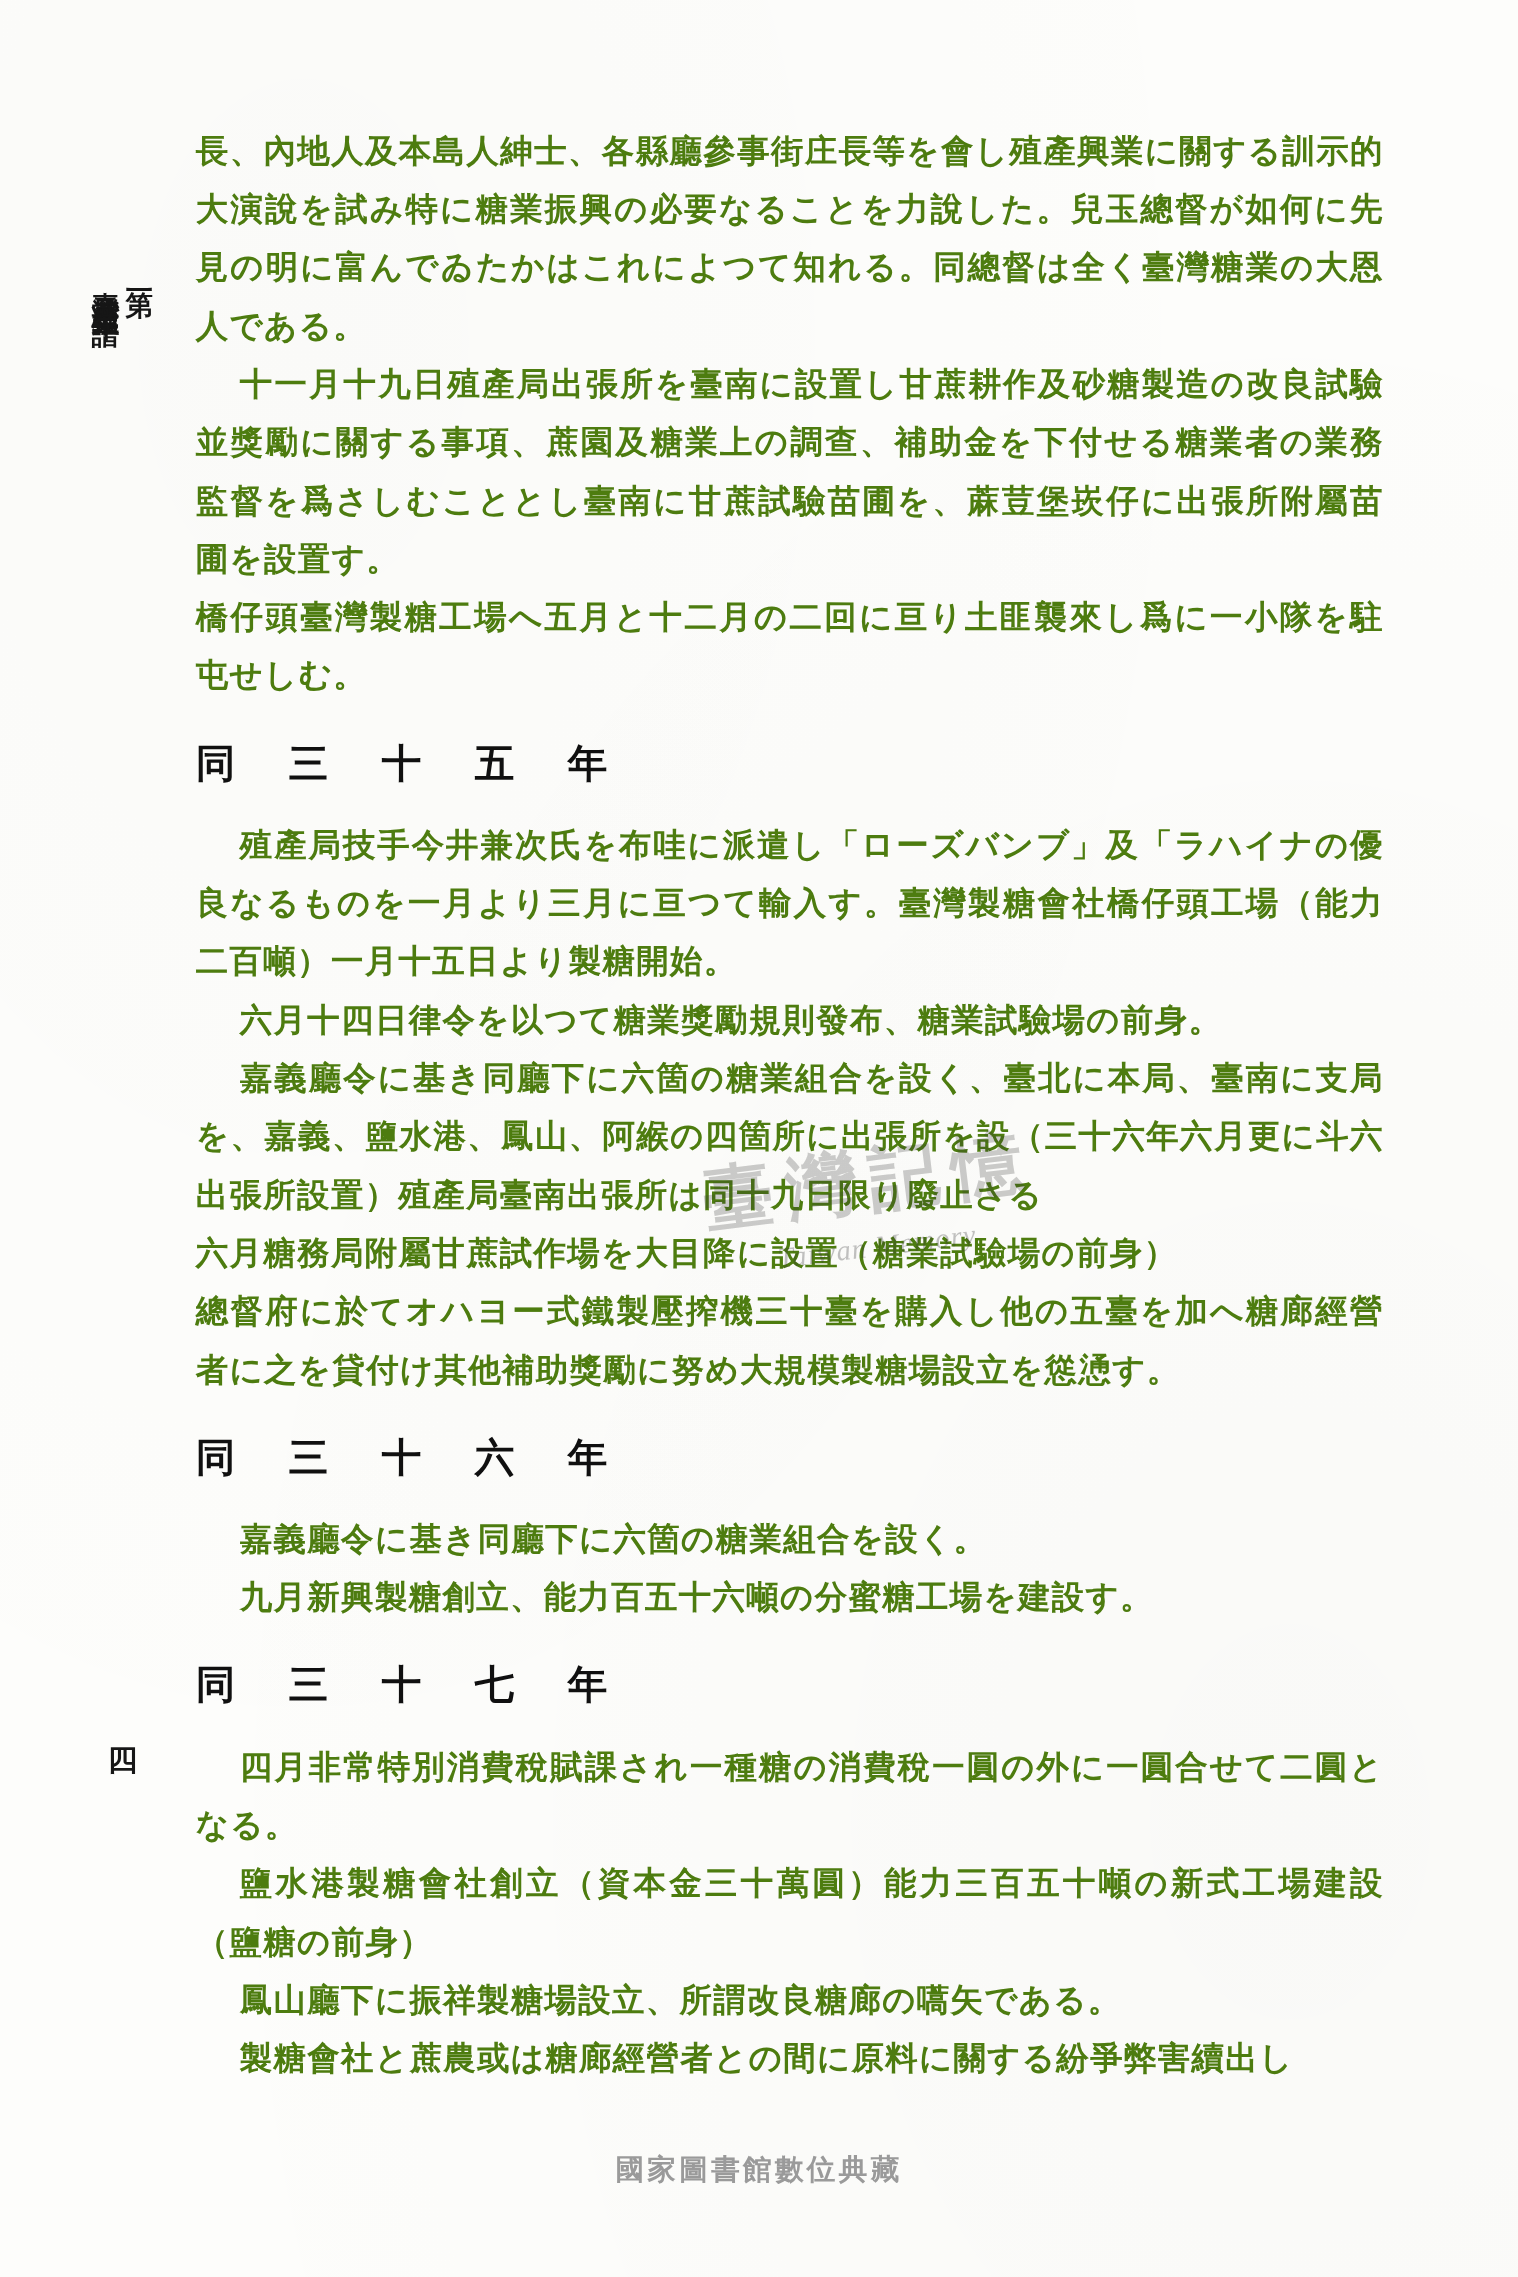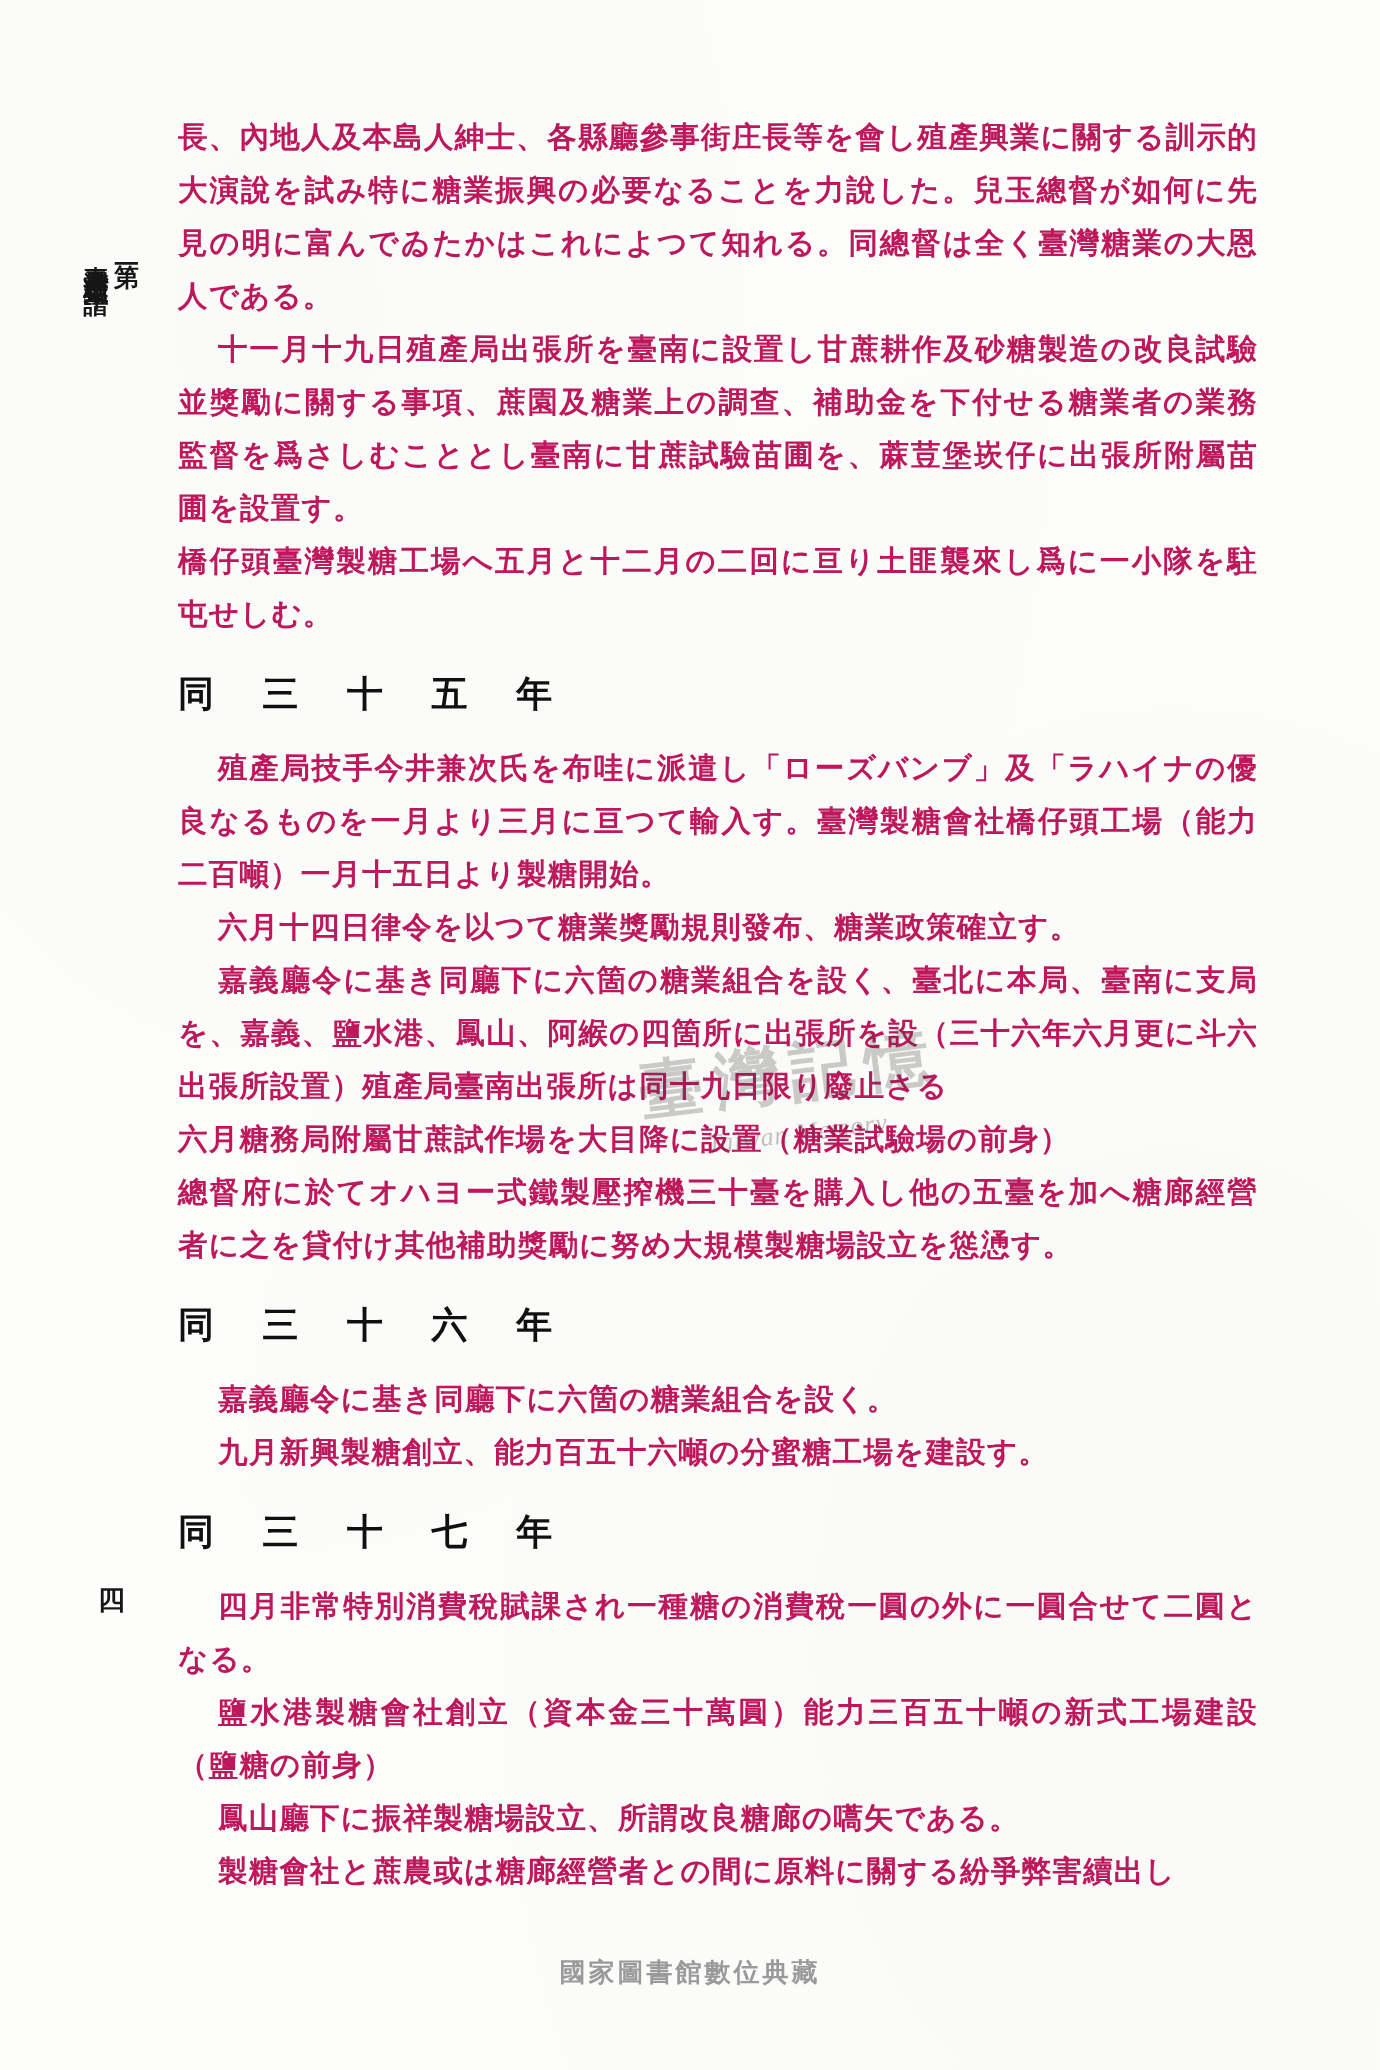--- a/index.html
+++ b/index.html
@@ -59,21 +59,21 @@
   .col {
     position: absolute;
     left: 178px;
     top: 110px;
     width: 1085px;
   }
   .para {
     font-size: 29.5px;
     line-height: 53px;
     letter-spacing: 1.2px;
-    color: #be185d;
+    color: #4d7c0f;
     text-align: justify;
     margin: 0 5px 0 0;
     font-weight: 600;
   }
   .indent {
     text-indent: 40px;
   }
 
   .section-title {
     text-align: left;
@@ -139,21 +139,21 @@
 
   <div class="col">
 
     <p class="para">長、內地人及本島人紳士、各縣廳參事街庄長等を會し殖產興業に關する訓示的大演說を試み特に糖業振興の必要なることを力說した。兒玉總督が如何に先見の明に富んでゐたかはこれによつて知れる。同總督は全く臺灣糖業の大恩人である。</p>
     <p class="para indent">十一月十九日殖產局出張所を臺南に設置し甘蔗耕作及砂糖製造の改良試驗並獎勵に關する事項、蔗園及糖業上の調查、補助金を下付せる糖業者の業務監督を爲さしむこととし臺南に甘蔗試驗苗圃を、蔴荳堡崁仔に出張所附屬苗圃を設置す。</p>
     <p class="para">橋仔頭臺灣製糖工場へ五月と十二月の二回に亘り土匪襲來し爲に一小隊を駐屯せしむ。</p>
 
     <h2 class="section-title">同 三 十 五 年</h2>
 
     <p class="para indent">殖產局技手今井兼次氏を布哇に派遣し「ローズバンブ」及「ラハイナの優良なるものを一月より三月に亘つて輸入す。臺灣製糖會社橋仔頭工場（能力二百噸）一月十五日より製糖開始。</p>
-    <p class="para indent">六月十四日律令を以つて糖業獎勵規則發布、糖業政策確立す。</p>
+    <p class="para indent">六月十四日律令を以つて糖業獎勵規則發布、糖業試驗場の前身。</p>
     <p class="para indent">嘉義廳令に基き同廳下に六箇の糖業組合を設く、臺北に本局、臺南に支局を、嘉義、鹽水港、鳳山、阿緱の四箇所に出張所を設（三十六年六月更に斗六出張所設置）殖產局臺南出張所は同十九日限り廢止さる</p>
     <p class="para">六月糖務局附屬甘蔗試作場を大目降に設置（糖業試驗場の前身）</p>
     <p class="para">總督府に於てオハヨー式鐵製壓搾機三十臺を購入し他の五臺を加へ糖廊經營者に之を貸付け其他補助獎勵に努め大規模製糖場設立を慫慂す。</p>
 
     <h2 class="section-title">同 三 十 六 年</h2>
 
     <p class="para indent">嘉義廳令に基き同廳下に六箇の糖業組合を設く。</p>
     <p class="para indent">九月新興製糖創立、能力百五十六噸の分蜜糖工場を建設す。</p>
 
     <h2 class="section-title">同 三 十 七 年</h2>

